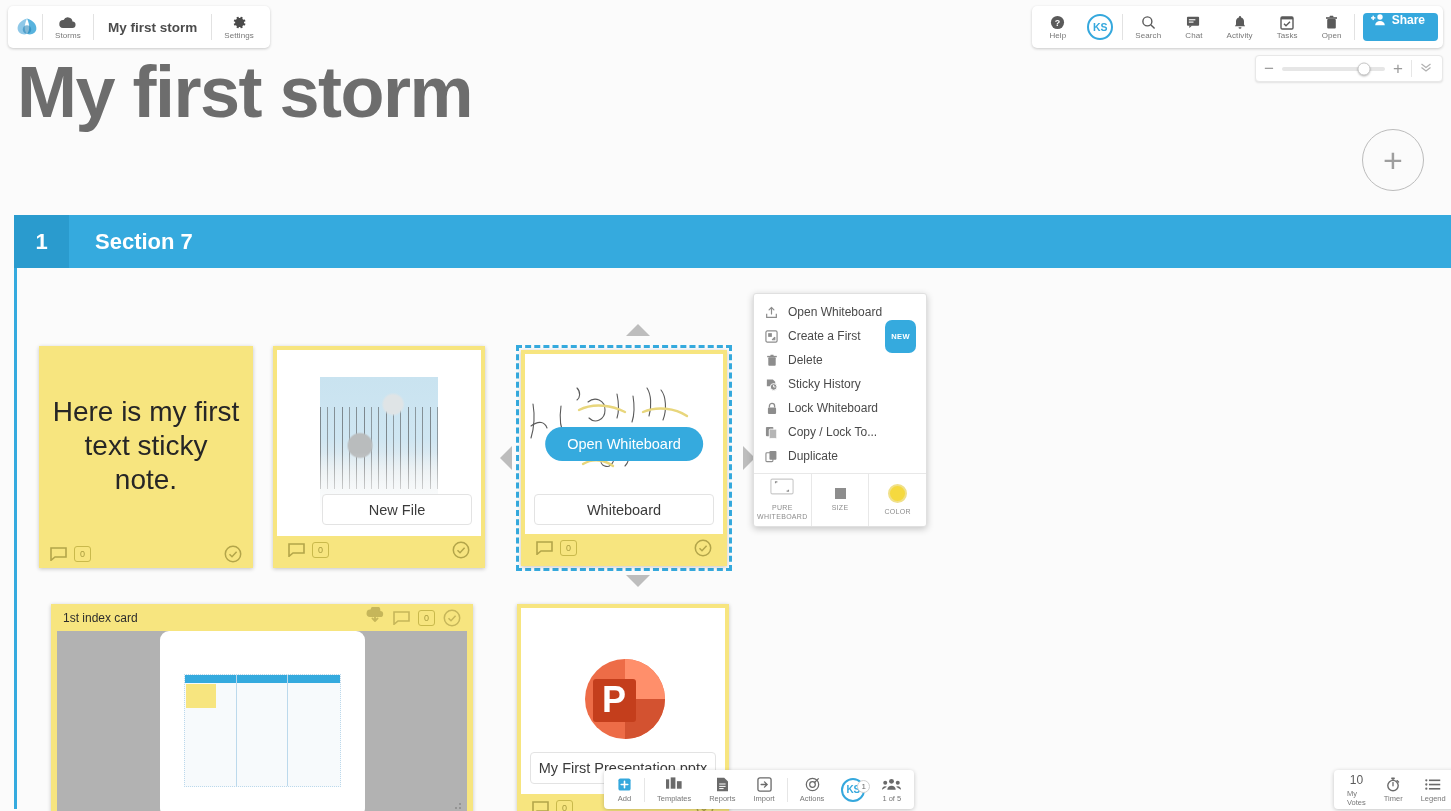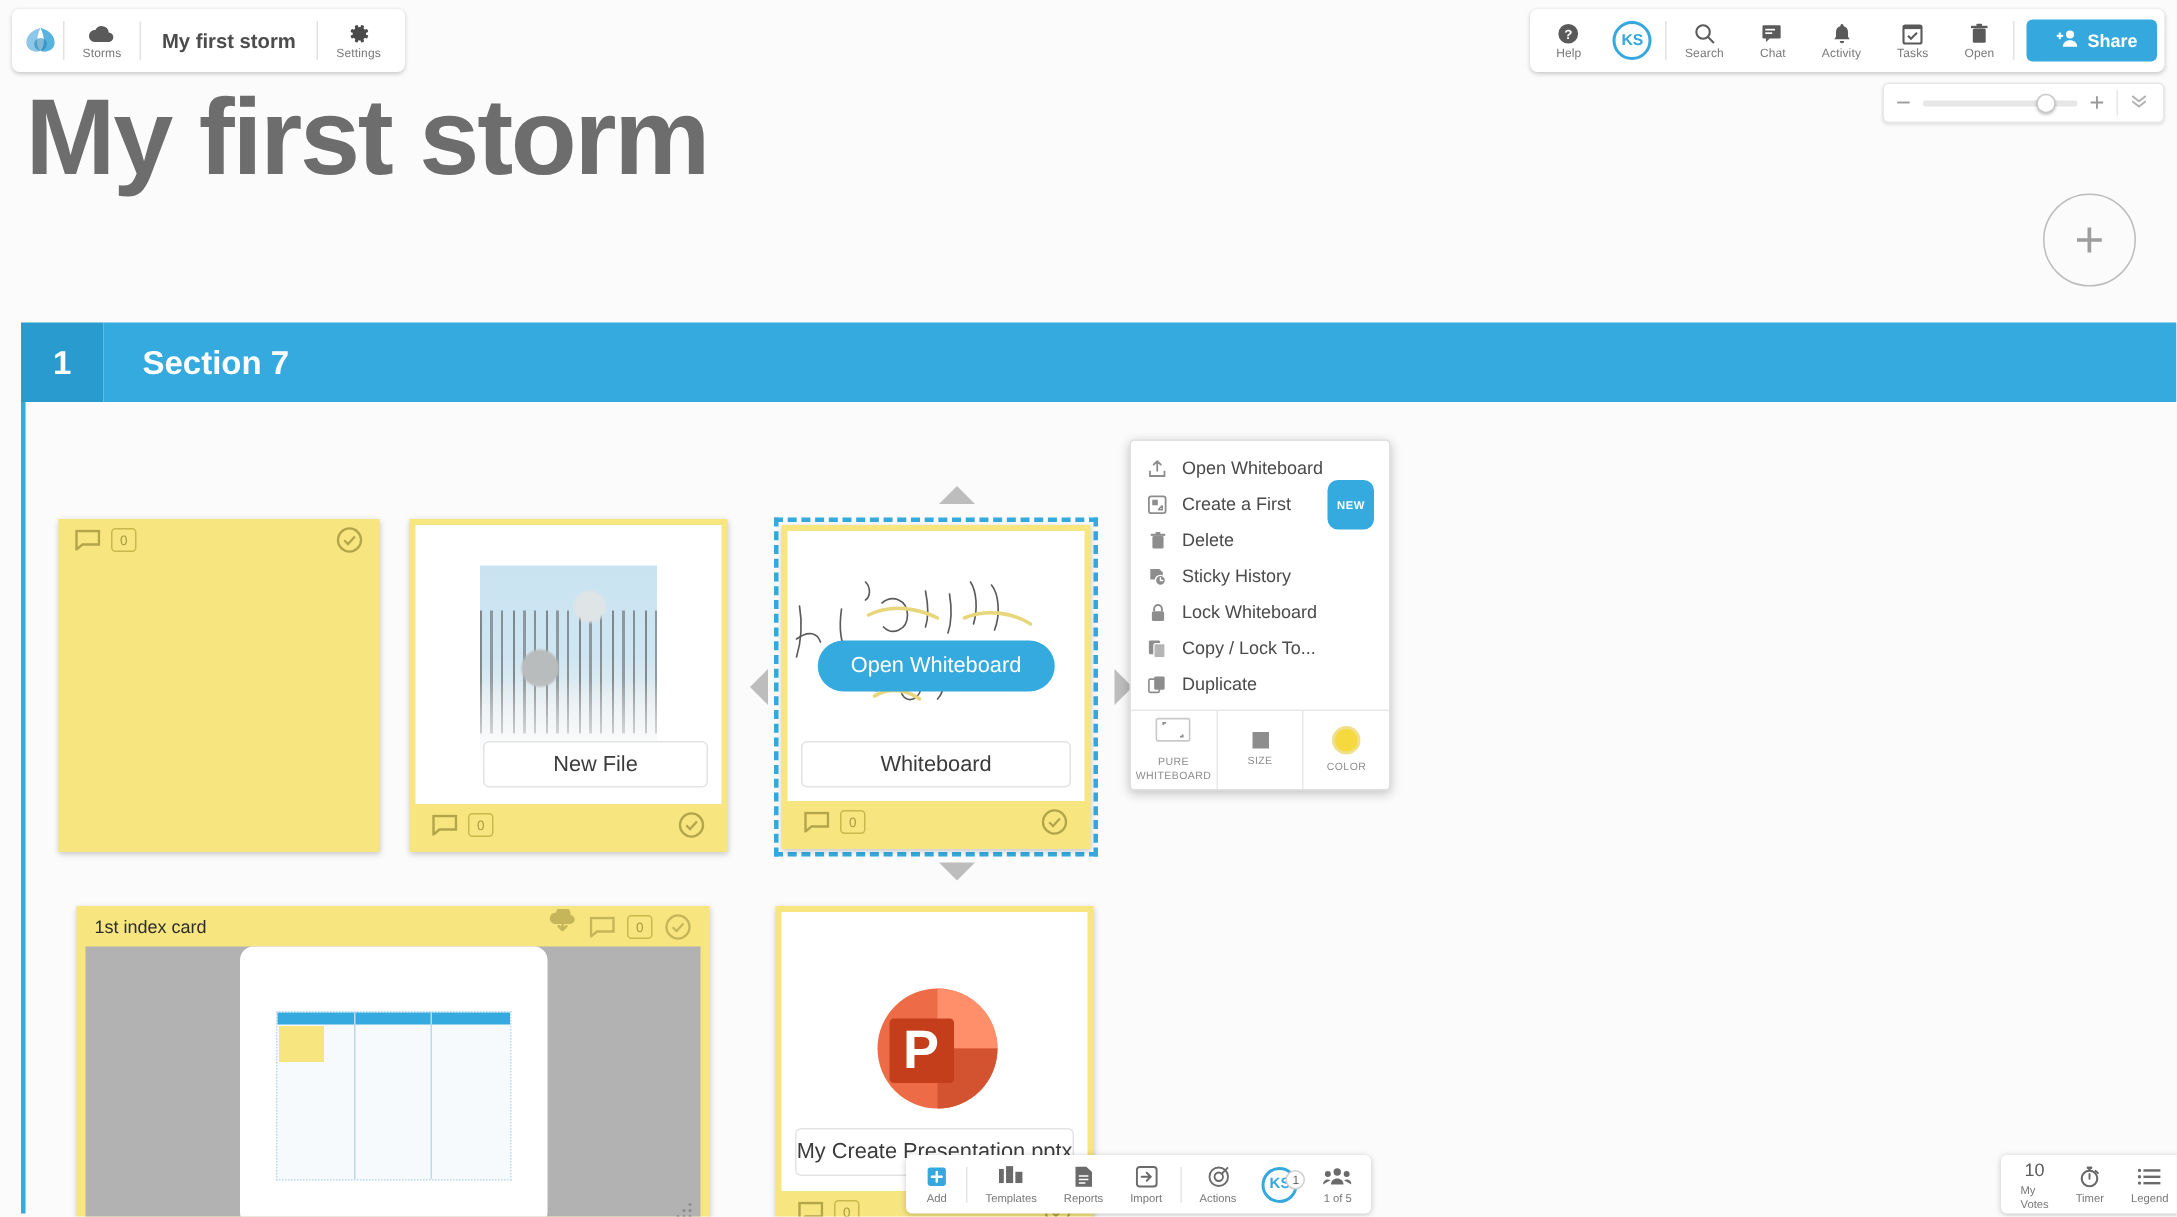--- a/index.html
+++ b/index.html
@@ -36,23 +36,23 @@
   }
   .avatar-ks{
     width:26px; height:26px; border-radius:50%;
     border:2px solid #35a8dd; color:#35a8dd;
     font-size:10.5px; font-weight:bold;
     display:flex; align-items:center; justify-content:center;
     margin:0 9px; background:#fff;
   }
   .share-btn{
     background:#35a8dd; color:#fff; border:none; border-radius:4px;
-    height:28px; padding:0 13px 0 20px; margin-left:8px;
+    height:28px; padding:0 13px 0 8px; margin-left:8px;
     font-size:12px; font-weight:bold; cursor:pointer;
-    display:flex; align-items:center; gap:6px;
+    display:flex; gap:6px;
     font-family:"Liberation Sans", sans-serif;
   }
 
   
   .zoombar{
     position:absolute; right:8px; top:55px; width:188px; height:27px;
     background:#fff; border:1px solid #e8e8e8; border-radius:4px;
     box-shadow:0 1px 2px rgba(0,0,0,.10);
     display:flex; align-items:center; padding:0 8px; gap:8px; z-index:40;
   }
@@ -400,20 +400,21 @@
 
 <div class="section">
   <div class="section-head">
     <div class="sec-num">1</div>
     <div class="sec-name">Section 7</div>
   </div>
 
   <div class="section-body">
 
     <div class="card yellow note-text">
+      <div class="body">Here is my first text sticky note.</div>
       <div class="card-footer">
         <span class="cbubble">
           <svg width="17" height="14" viewBox="0 0 17 14">
               <path d="M1 1h15v9H5l-4 3.3V10z" fill="none" stroke="#b3a54a" stroke-width="1.6"></path>
             </svg>
         </span>
         <span class="cbadge">0</span>
         <span class="spacer"></span>
         <span class="ccheck">
           <svg width="18" height="18" viewBox="0 0 18 18">
@@ -543,21 +544,21 @@
       <div class="inner">
         <span>
           <svg width="100" height="100" viewBox="0 0 100 100">
             <path d="M52 10a40 40 0 0 1 0 80 40 40 0 0 1 0-80z" fill="#ed6c47"></path>
             <path d="M52 10a40 40 0 0 1 40 40H52z" fill="#ff8f6b"></path>
             <path d="M52 50h40a40 40 0 0 1-40 40z" fill="#d35230"></path>
             <rect x="20" y="30" width="43" height="43" rx="3" fill="#c43e1c"></rect>
             <text x="41" y="63" text-anchor="middle" font-family="Liberation Sans, sans-serif" font-size="36" font-weight="bold" fill="#fff">P</text>
           </svg>
         </span>
-        <div class="ppt-label">My Create Presentation.pptx</div>
+        <div class="ppt-label">My First Presentation.pptx</div>
       </div>
       <div class="card-footer">
         <span class="cbubble">
           <svg width="17" height="14" viewBox="0 0 17 14">
               <path d="M1 1h15v9H5l-4 3.3V10z" fill="none" stroke="#b3a54a" stroke-width="1.6"></path>
             </svg>
         </span>
         <span class="cbadge">0</span>
         <span class="spacer"></span>
         <span class="ccheck">

